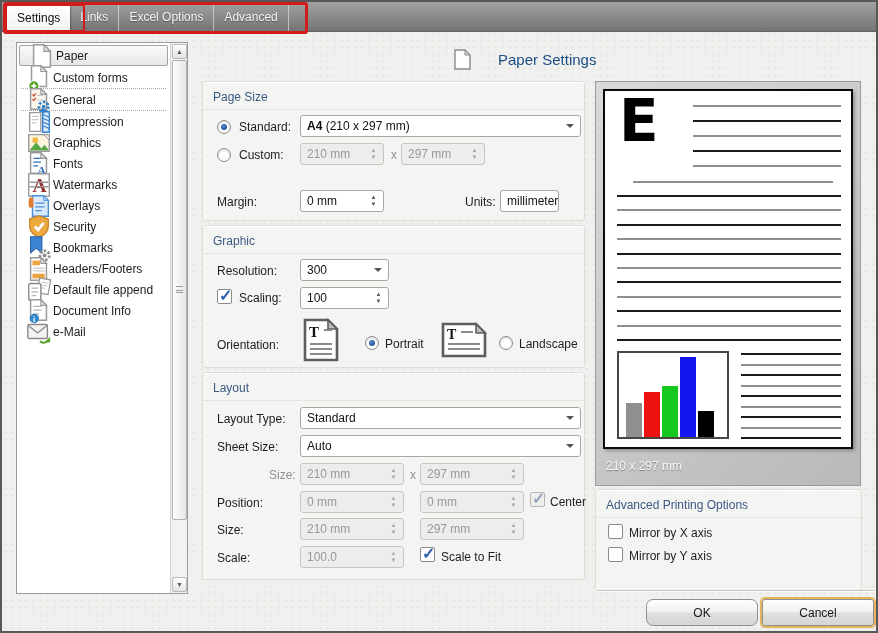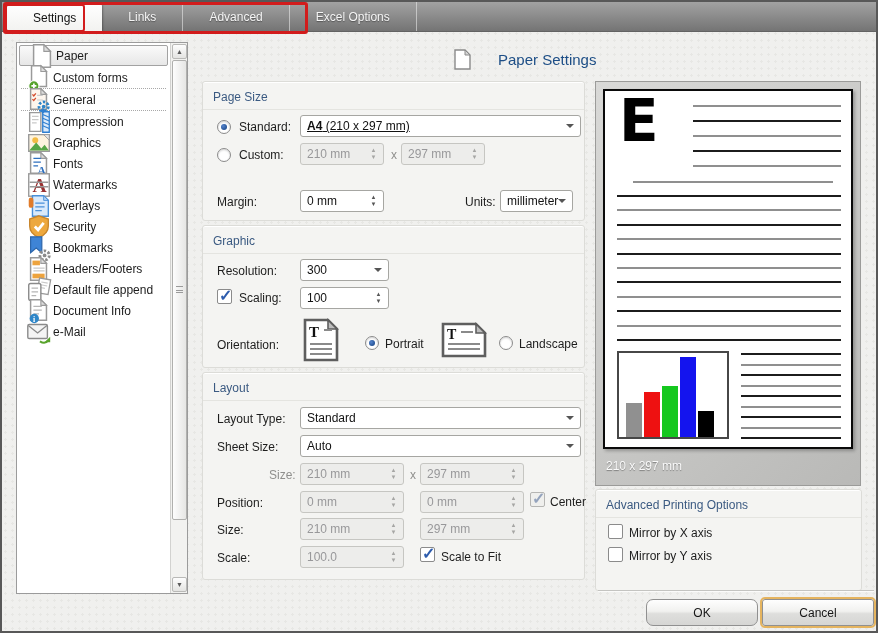--- a/index.html
+++ b/index.html
@@ -8,21 +8,21 @@
     position:relative; width:878px; height:633px; overflow:hidden;
     background:#f0f0ee;
     background-image:radial-gradient(circle, #e7e7e4 1px, transparent 1.3px);
     background-size:7px 7px;
     border:2px solid #585858;
   }
   
   .tabbar{position:absolute; left:0; top:0; right:0; height:30px;
     background:linear-gradient(#a2a2a2,#747474); border-bottom:1px solid #636363;
     display:flex; align-items:stretch; padding-left:5px;}
-  .tab{display:flex; align-items:center; padding:0 26px; font-size:12px;
+  .tab{display:flex; align-items:center; padding:0 10px; font-size:12px;
     color:#f5f5f5; text-shadow:0 1px 1px rgba(0,0,0,.35); cursor:default;
     border-right:1px solid rgba(240,240,240,.55); position:relative;}
   .tab.active{background:linear-gradient(#ffffff,#f2f2f0); color:#111;
     text-shadow:none; border-radius:2px 2px 0 0; margin-top:2px; border-right:none;
     box-shadow:1px 0 2px rgba(0,0,0,.3);}
   .anno{position:absolute; border:3px solid #d21c1c; border-radius:3px; pointer-events:none; z-index:50;}
   .anno-outer{left:1px; top:0px; width:305px; height:32px;}
   .anno-inner{left:3px; top:2px; width:80px; height:28px; border-width:2px;}
   
   .sidebar{position:absolute; left:14px; top:40px; width:172px; height:552px;
@@ -105,24 +105,24 @@
 <div class="dialog">
 
   <div class="tabbar">
     <div class="tab active">
         <span>Settings</span>
       </div>
     <div class="tab">
         <span>Links</span>
       </div>
     <div class="tab">
+        <span>Excel Options</span>
+      </div>
+    <div class="tab">
         <span>Advanced</span>
-      </div>
-    <div class="tab">
-        <span>Excel Options</span>
       </div>
   </div>
   <div class="anno anno-outer" style="border-color: rgb(210, 28, 28);"></div>
   <div class="anno anno-inner" style="border-color: rgb(210, 28, 28);"></div>
 
   <div class="sidebar">
     <div class="side-items">
       <div class="side-item selected">
         <svg class="icon" width="28" height="28" viewBox="0 0 30 30">
             <path d="M6 3h11l7 7v17H6z" fill="#fff" stroke="#9a9a9a" stroke-width="1.6"></path>
@@ -267,21 +267,21 @@
         <path d="M1 1h10l5 5v14H1z" fill="#fff" stroke="#8a8a8a" stroke-width="1.4"></path>
         <path d="M11 1l5 5h-5z" fill="#d5d5d5" stroke="#8a8a8a" stroke-width="1"></path>
       </svg>
     <span>Paper Settings</span>
   </div>
 
   <div class="group" style="left:200px; top:79px; width:383px; height:140px;">
     <div class="group-title">Page Size</div>
     <div class="radio sel" style="left:14px; top:38px;"></div>
     <div class="lbl" style="left:36px; top:38px;">Standard:</div>
-    <div class="ctl" style="left:97px; top:33px; width:281px;text-decoration:underline;">
+    <div class="ctl" style="left:97px; top:33px; width:281px;">
       <span class="val"><b>A4</b><span> (210 x 297 mm)</span></span>
       <span class="dd-arrow"></span>
     </div>
     <div class="radio" style="left:14px; top:66px;"></div>
     <div class="lbl" style="left:36px; top:66px;">Custom:</div>
     <div class="ctl disabled" style="left:97px; top:61px; width:84px;">
       <span class="val">210 mm</span>
       <span class="spin-btns">
           <span>▲</span>
           <span>▼</span>
@@ -297,21 +297,21 @@
     </div>
     <div class="lbl" style="left:14px; top:113px;">Margin:</div>
     <div class="ctl" style="left:97px; top:108px; width:84px;">
       <span class="val">0 mm</span>
       <span class="spin-btns">
           <span>▲</span>
           <span>▼</span>
         </span>
     </div>
     <div class="lbl" style="left:262px; top:113px;">Units:</div>
-    <div class="ctl" style="left:297px; top:108px; width:73px;">
+    <div class="ctl" style="left:297px; top:108px; width:59px;">
       <span class="val">millimeter</span>
       <span class="dd-arrow"></span>
     </div>
   </div>
 
   <div class="group" style="left:200px; top:223px; width:383px; height:143px;">
     <div class="group-title">Graphic</div>
     <div class="lbl" style="left:14px; top:38px;">Resolution:</div>
     <div class="ctl" style="left:97px; top:33px; width:89px;">
       <span class="val">300</span>

